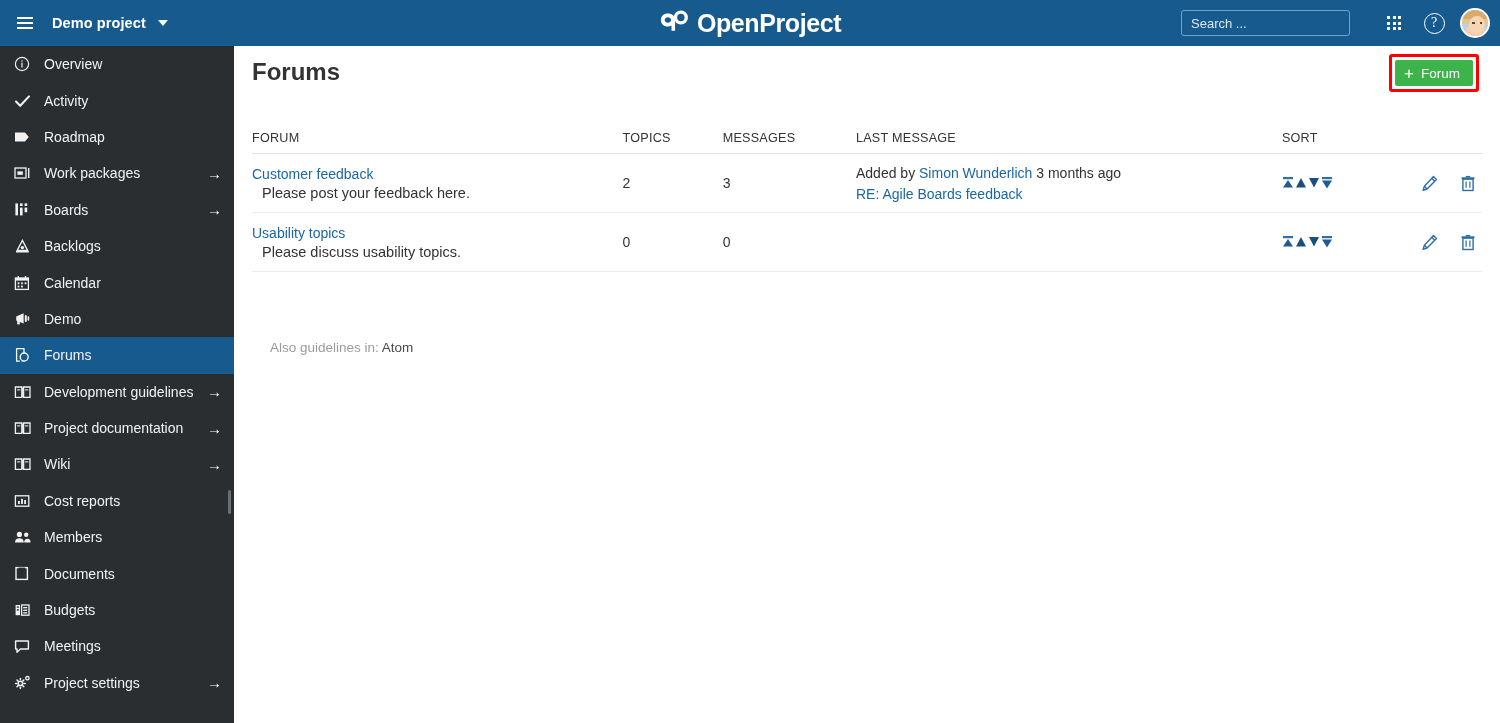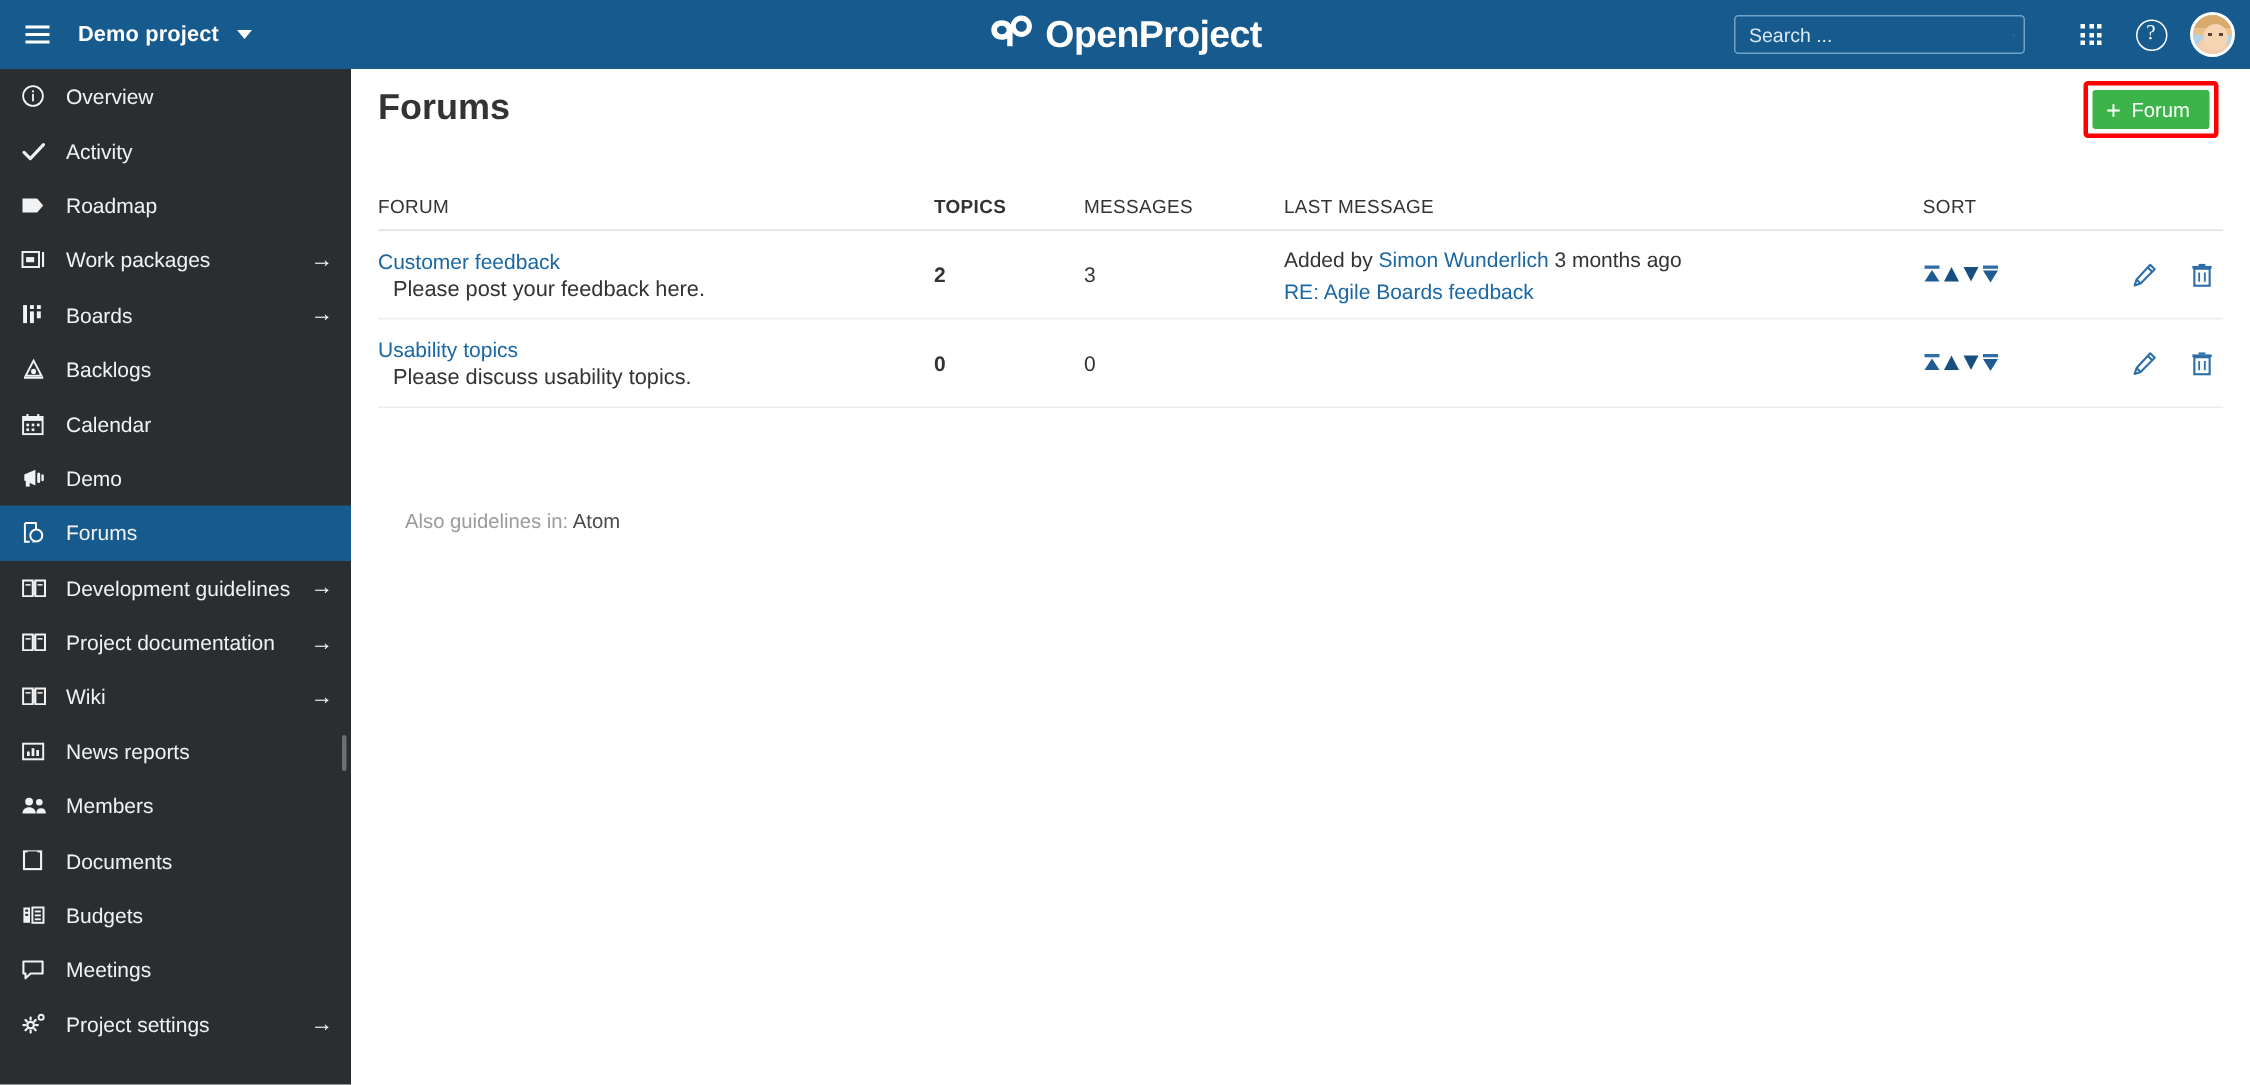--- a/index.html
+++ b/index.html
@@ -37,21 +37,21 @@
     position: absolute; left: 50%; transform: translateX(-50%);
     display: flex; align-items: flex-start; gap: 8px; cursor: pointer;
   }
   .logo-text { color: #fff; font-size: 25px; font-weight: bold; letter-spacing: -.4px; }
 
   .header-right {
     position: absolute; right: 10px; top: 0; height: 46px;
     display: flex; align-items: center; gap: 0;
   }
   .search-box {
-    width: 194px; height: 26px;
+    width: 169px; height: 26px;
     border: 1px solid #6fa3c7; border-radius: 3px;
     display: flex; align-items: center; padding: 0 6px 0 9px;
     margin-right: 24px;
   }
   .search-box input {
     flex: 1; border: none; outline: none; background: transparent;
     color: #fff; font-size: 13px; font-family: "Liberation Sans", sans-serif;
   }
   .search-box input::placeholder { color: #dbe8f2; }
   .icon-btn { width: 40px; height: 46px; display: flex; align-items: center; justify-content: center; cursor: pointer; }
@@ -127,21 +127,21 @@
     border-bottom: 1px solid #e0e0e0;
     font-size: 12.6px; color: #333; letter-spacing: .25px;
     padding-bottom: 8px;
   }
   .trow {
     display: flex; align-items: center; min-height: 59px;
     border-bottom: 1px solid #ededed;
     font-size: 14px; color: #333;
   }
   .c-forum { width: 376px; }
-  .c-topics { width: 102px; text-align: left; padding-left: 2px; font-weight: bold; }
+  .c-topics { width: 102px; text-align: left; padding-left: 2px; }
   .c-messages { width: 138px; text-align: left; padding-left: 2px; }
   .c-last { width: 410px; }
   .c-sort { width: 130px; margin-left: 24px; }
   .c-actions { width: 74px; display: flex; align-items: center; justify-content: flex-end; gap: 22px; padding-right: 6px; }
 
   .forum-link { color: #1A67A3; font-size: 14px; text-decoration: none; cursor: pointer; }
   .forum-desc { font-size: 14.5px; color: #333; padding-left: 10px; margin-top: 3px; }
   .last-line1 { font-size: 14px; color: #333; }
   .last-line2 { margin-top: 5px; }
   .muted-link { color: #1A67A3; text-decoration: none; cursor: pointer; }
@@ -358,21 +358,21 @@
 
   <div class="side-item">
     <span class="side-ico">
       <svg width="17" height="14" viewBox="0 0 17 14">
           <rect x="1.4" y="1.8" width="13.4" height="10.4" fill="none" stroke="#f2f2f2" stroke-width="1.3"></rect>
           <rect x="4" y="7" width="1.8" height="3" fill="#f2f2f2"></rect>
           <rect x="7.1" y="4.8" width="1.8" height="5.2" fill="#f2f2f2"></rect>
           <rect x="10.2" y="6" width="1.8" height="4" fill="#f2f2f2"></rect>
         </svg>
     </span>
-    <span class="side-label">News reports</span>
+    <span class="side-label">Cost reports</span>
   </div>
 
   <div class="side-item">
     <span class="side-ico">
       <svg width="18" height="14" viewBox="0 0 18 14">
           <circle cx="5.4" cy="4.4" r="2.6" fill="#f2f2f2"></circle>
           <circle cx="12.2" cy="4.8" r="2.2" fill="#f2f2f2"></circle>
           <path d="M1 12.4 c0-2.8 2-4.2 4.4-4.2 s4.4 1.4 4.4 4.2 Z" fill="#f2f2f2"></path>
           <path d="M10.2 12.4 c0-2.4 1.2-3.6 3.2-3.6 s3.2 1.2 3.2 3.6 Z" fill="#f2f2f2"></path>
         </svg>

